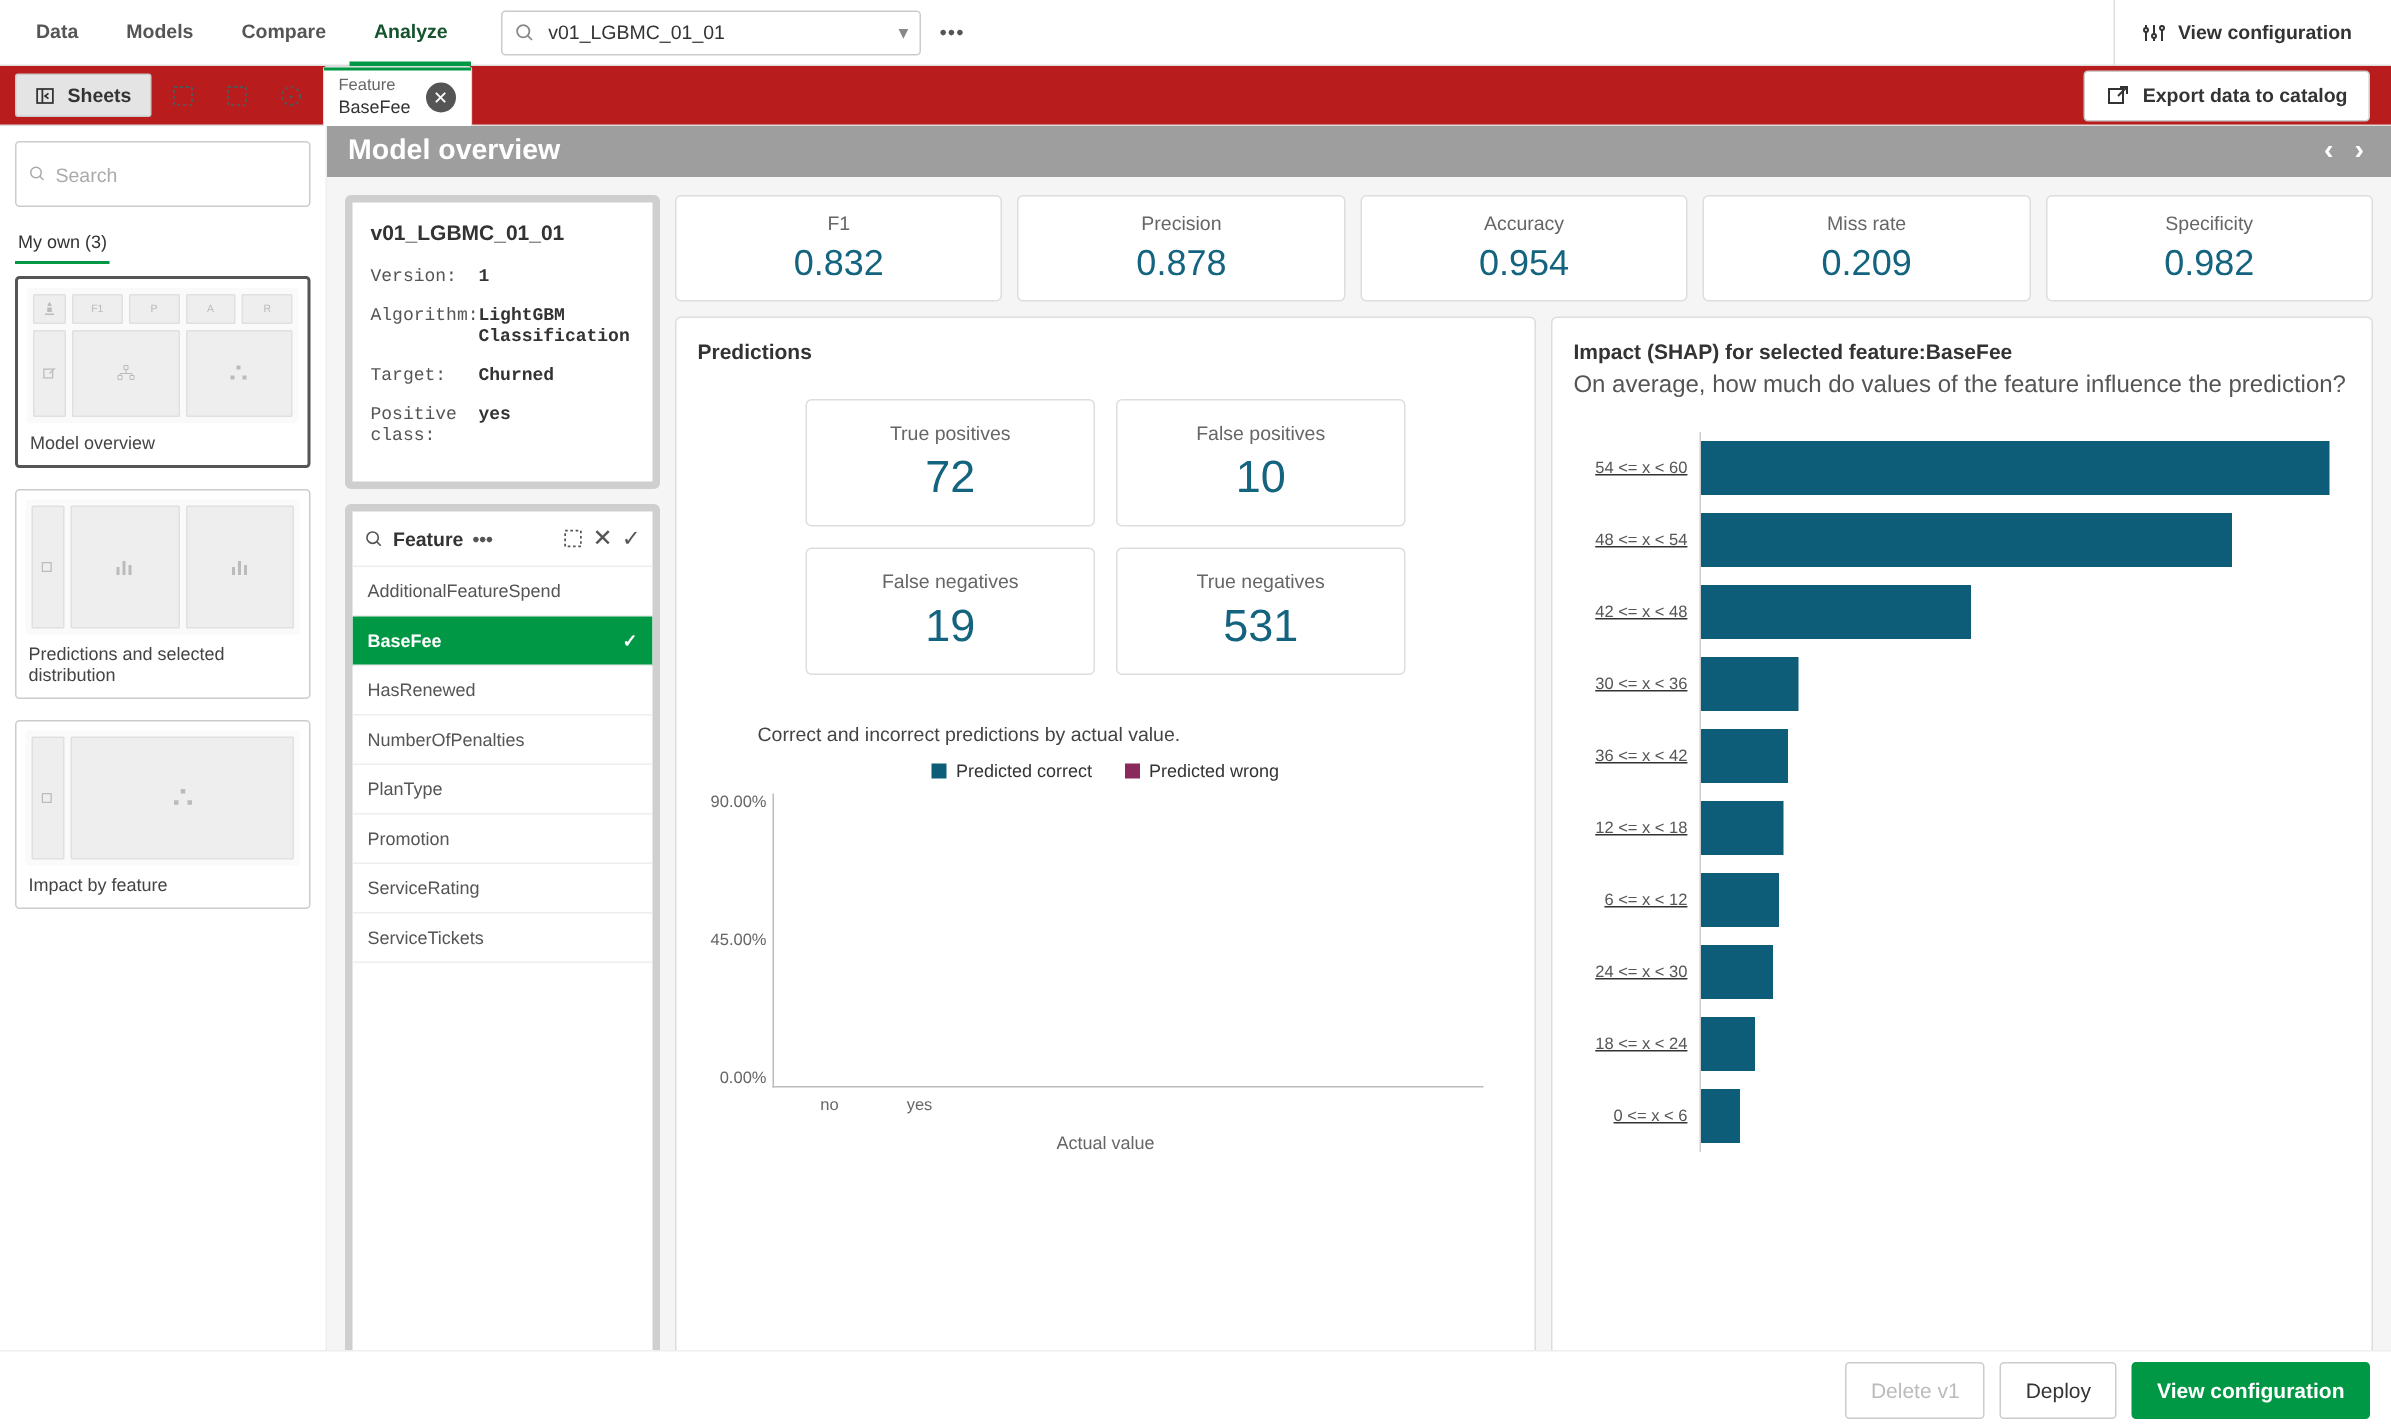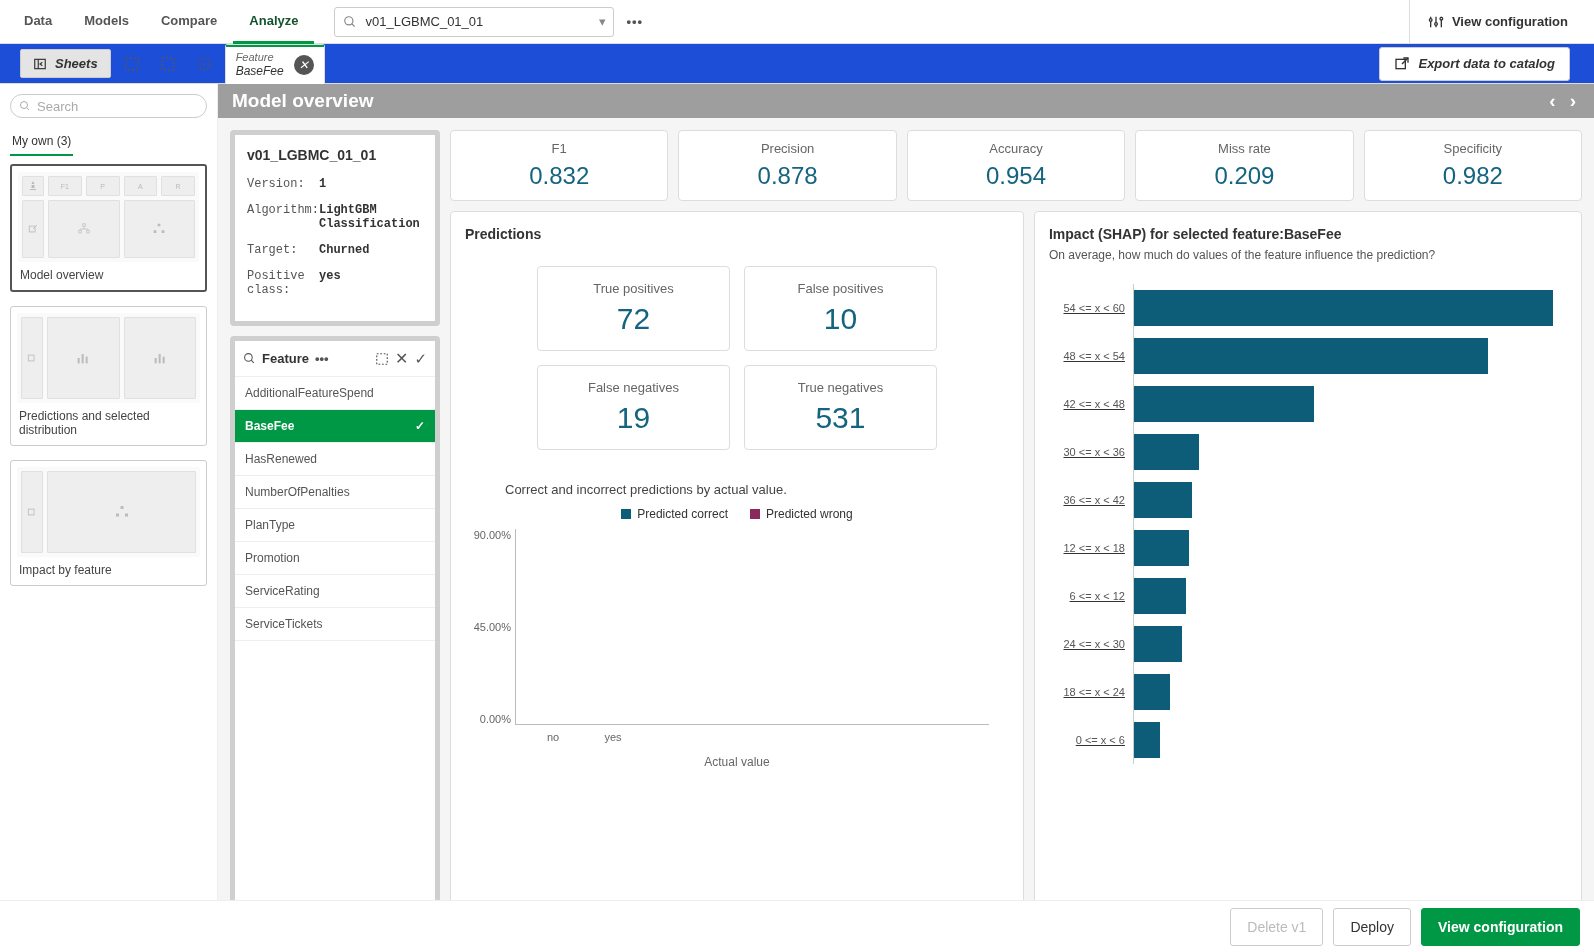--- a/index.html
+++ b/index.html
@@ -12,35 +12,35 @@
 .topnav-item.active { color: #14532d; border-bottom-color: #009845; }
 .search-model { margin-left: 20px; width: 280px; height: 30px; border: 1px solid #ccc; border-radius: 3px; display: flex; align-items: center; padding: 0 8px; }
 .search-model svg { flex-shrink: 0; }
 .search-model-text { flex: 1; padding: 0 8px; color: #333; }
 .chev { color: #888; }
 .dots { margin-left: 12px; color: #555; font-weight: bold; letter-spacing: 1px; cursor: pointer; }
 .spacer { flex: 1; }
 .viewconfig-top { height: 44px; border-left: 1px solid #ddd; padding: 0 18px; display: flex; align-items: center; gap: 8px; font-weight: 600; cursor: pointer; }
 
 
-.secondbar { height: 40px; background: #1d4ed8; border-bottom: 1px solid #ddd; display: flex; align-items: center; padding: 0 20px; gap: 6px; font-style: italic; }
+.secondbar { height: 40px; background: #b91c1c; border-bottom: 1px solid #ddd; display: flex; align-items: center; padding: 0 10px; gap: 6px; }
 .sheets-btn { background: #e4e4e4; border: 1px solid #ccc; padding: 6px 12px; display: flex; align-items: center; gap: 8px; font-weight: 600; cursor: pointer; border-radius: 2px; }
 .iconbtn { width: 30px; height: 30px; display: flex; align-items: center; justify-content: center; cursor: pointer; }
 .feature-tab { background: #fff; border: 1px solid #ddd; border-bottom: none; border-radius: 3px 3px 0 0; height: 40px; margin-bottom: -1px; padding: 4px 10px; display: flex; align-items: center; gap: 10px; position: relative; }
 .feature-tab .ft-inner { display: flex; flex-direction: column; line-height: 1.2; }
 .feature-tab .ft-bar { position: absolute; top: 0; left: 0; right: 0; height: 2px; background: #009845; }
 .ft-label { font-size: 11px; color: #666; }
 .ft-value { font-size: 12px; color: #333; }
 .close-x { width: 20px; height: 20px; border-radius: 50%; background: #555; color: #fff; display: flex; align-items: center; justify-content: center; font-size: 12px; cursor: pointer; }
 .export-btn { background: #fff; border: 1px solid #ccc; border-radius: 3px; padding: 8px 14px; display: flex; align-items: center; gap: 8px; font-weight: 600; margin-right: 4px; cursor: pointer; }
 
 
 .main { display: flex; height: 868px; }
 .sidebar { width: 218px; padding: 10px; background: #fff; border-right: 1px solid #eee; }
-.sb-search { width: 100%; height: 24px; border: 1px solid #ccc; border-radius: 13px; display: flex; align-items: center; padding: 0 8px; color: #aaa; gap: 6px; margin-bottom: 10px; }
+.sb-search { width: 100%; height: 44px; border: 1px solid #ccc; border-radius: 3px; display: flex; align-items: center; padding: 0 8px; color: #aaa; gap: 6px; margin-bottom: 10px; }
 .myown { font-size: 12px; padding: 6px 2px; border-bottom: 2px solid #009845; display: inline-block; margin-bottom: 8px; }
 .sheet-thumb { border: 1px solid #ccc; border-radius: 3px; margin-bottom: 14px; padding: 6px; background: #fff; }
 .sheet-thumb.sel { border: 2px solid #555; }
 .sheet-vis { height: 90px; background: #fafafa; border-radius: 2px; display: flex; gap: 4px; padding: 4px; }
 .sheet-thumb-label { font-size: 12px; color: #444; padding: 6px 2px 2px 2px; }
 .thumb-cell { flex: 1; background: #eee; border: 1px solid #e0e0e0; border-radius: 1px; display: flex; align-items: center; justify-content: center; color: #bbb; }
 
 .content { flex: 1; background: #f5f5f5; display: flex; flex-direction: column; position: relative; }
 .overview-bar { height: 34px; background: #9e9e9e; color: #fff; font-size: 19px; font-weight: 600; display: flex; align-items: center; padding: 0 14px; }
 .overview-bar .navarrows { margin-left: auto; display: flex; gap: 6px; }
@@ -66,21 +66,21 @@
 
 .right-col { flex: 1; display: flex; flex-direction: column; gap: 10px; min-width: 0; }
 .metrics-row { display: flex; gap: 10px; }
 .metric { flex: 1; background: #fff; border: 1px solid #ddd; border-radius: 4px; padding: 10px 6px; text-align: center; }
 .metric .mlabel { font-size: 13px; color: #666; margin-bottom: 6px; }
 .metric .mval { font-size: 24px; color: #14647f; font-weight: 400; }
 
 .panels-row { flex: 1; display: flex; gap: 10px; min-height: 0; }
 .panel { background: #fff; border: 1px solid #ddd; border-radius: 4px; padding: 14px; display: flex; flex-direction: column; }
 .panel .ptitle { font-weight: 700; font-size: 14px; margin-bottom: 6px; }
-.panel .psub { font-size: 12px; color: #555; margin-bottom: 12px; }
+.panel .psub { font-size: 16px; color: #555; margin-bottom: 12px; }
 .pred-panel { flex: 1.05; }
 .shap-panel { flex: 1; }
 
 .confusion { display: grid; grid-template-columns: 1fr 1fr; gap: 14px; width: 400px; margin: 18px auto 26px auto; }
 .cf-cell { border: 1px solid #ddd; border-radius: 4px; text-align: center; padding: 14px 10px; }
 .cf-cell .cflabel { font-size: 13px; color: #666; margin-bottom: 6px; }
 .cf-cell .cfval { font-size: 30px; color: #14647f; }
 
 .chart-sub { font-size: 13px; color: #444; margin: 6px 0 10px 40px; }
 .legend { display: flex; gap: 22px; justify-content: center; font-size: 12px; margin-bottom: 8px; }

